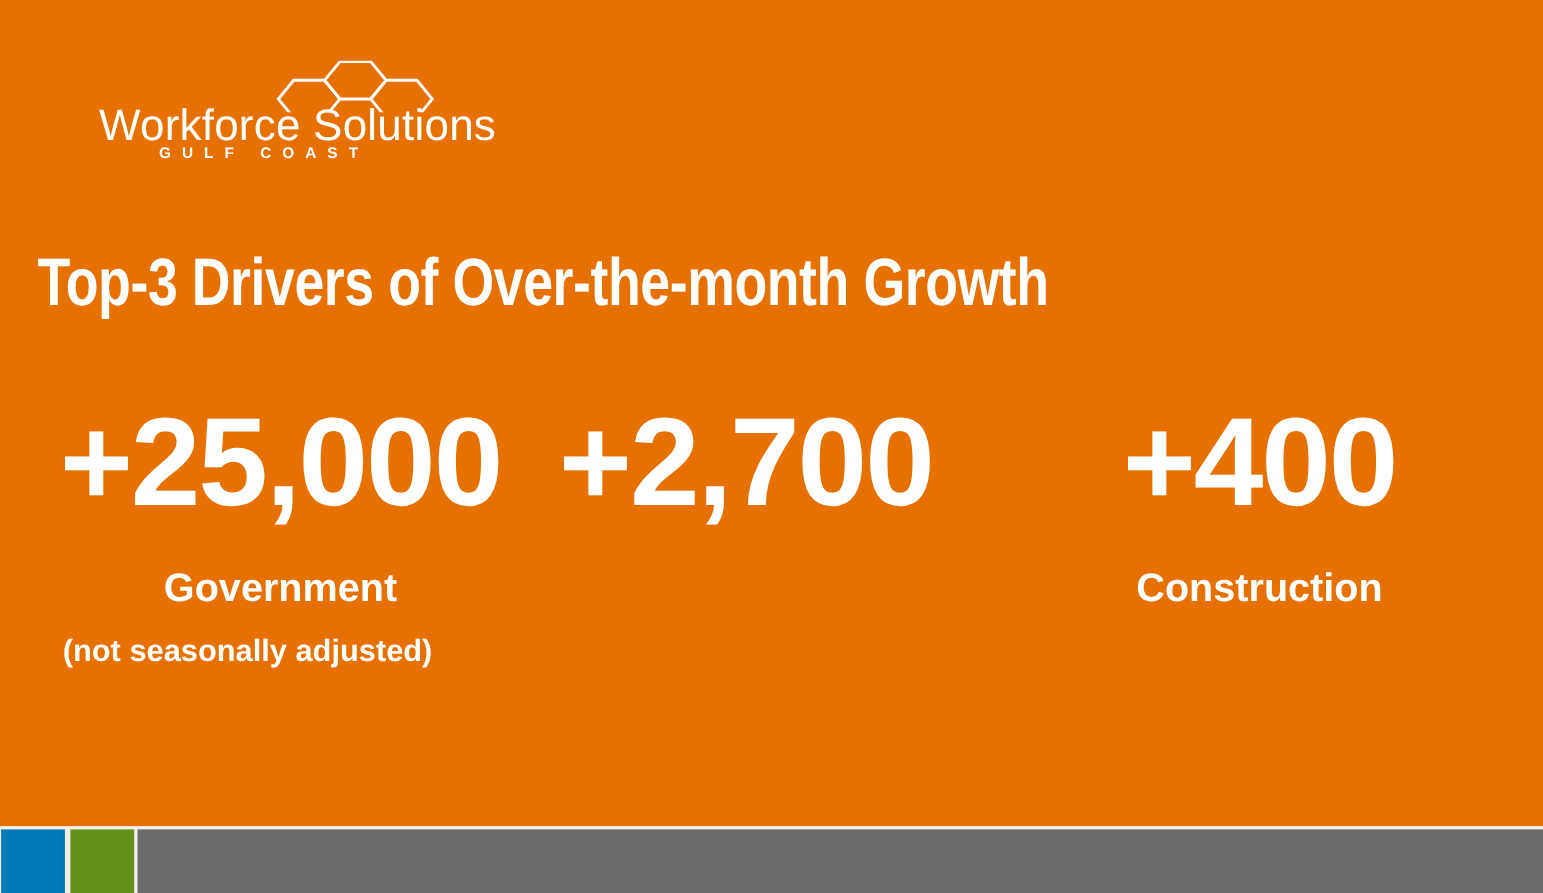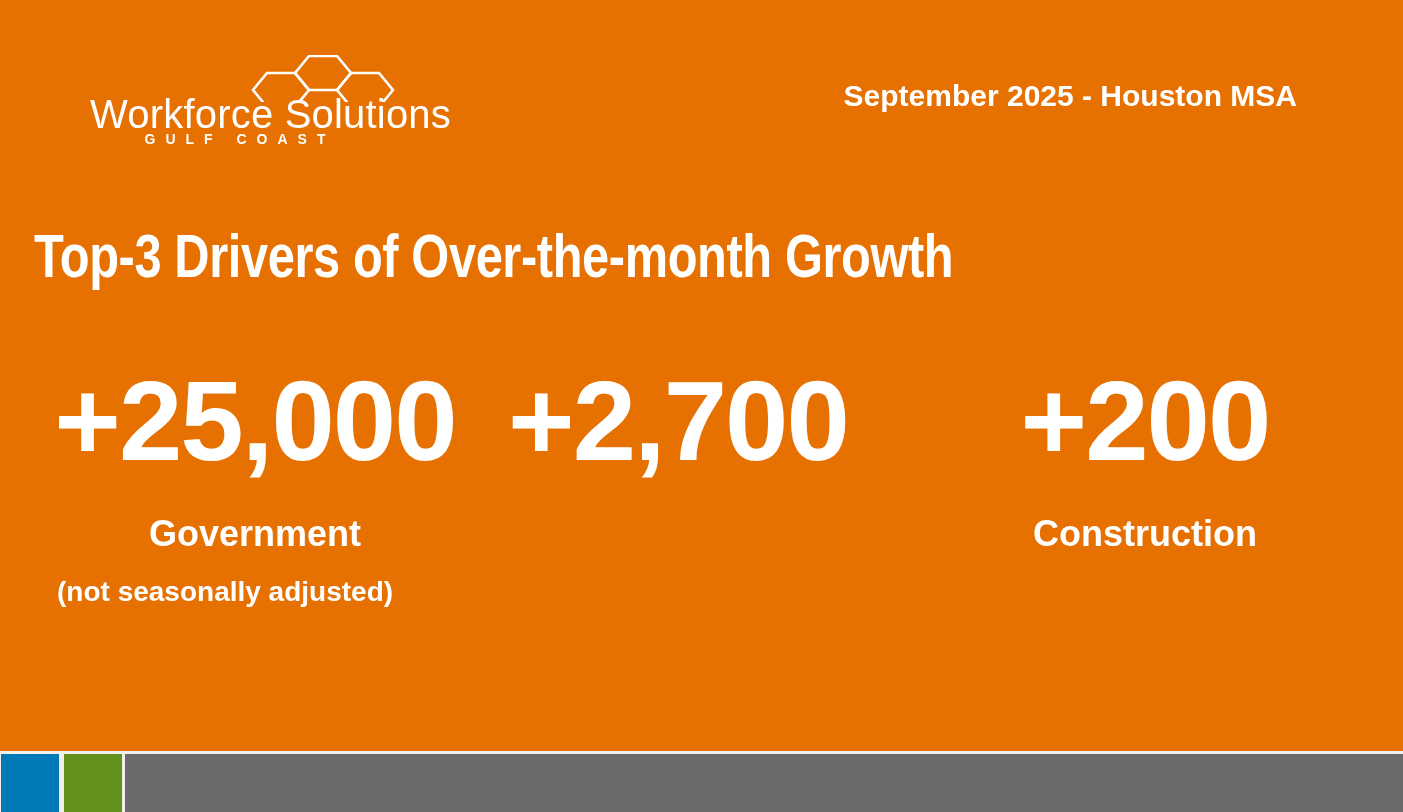--- a/index.html
+++ b/index.html
@@ -126,39 +126,38 @@
       <svg width="150" height="62" viewBox="0 0 150 62" fill="none" stroke="#FFFFFF" stroke-width="2.6" stroke-linejoin="miter">
         <path d="M47,18 L61,1 L89,1 L103,18 L89,35 L61,35 Z"></path>
         <path d="M5,35 L19,18 L47,18 L61,35 L47,52 L19,52 Z"></path>
         <path d="M89,35 L103,18 L131,18 L145,35 L131,52 L103,52 Z"></path>
       </svg>
     </div>
     <div class="logo-name">Workforce Solutions</div>
     <div class="logo-tagline">GULF COAST</div>
   </div>
 
-  <div class="date-badge">September 2025 - Houston MSA</div>
 
   <h1 class="slide-title">Top-3 Drivers of Over-the-month Growth</h1>
 
   <div class="stats">
 
     <div class="stat stat-1">
       <div class="stat-value">+25,000</div>
       <div class="stat-label-wrap">
         <div class="stat-label">Government</div>
       </div>
     </div>
 
     <div class="stat stat-2">
       <div class="stat-value">+2,700</div>
     </div>
 
     <div class="stat stat-3">
-      <div class="stat-value">+200</div>
+      <div class="stat-value">+400</div>
       <div class="stat-label-wrap">
         <div class="stat-label">Construction</div>
       </div>
     </div>
 
   </div>
 
   <div class="note">(not seasonally adjusted)</div>
 
   <div class="footer">

